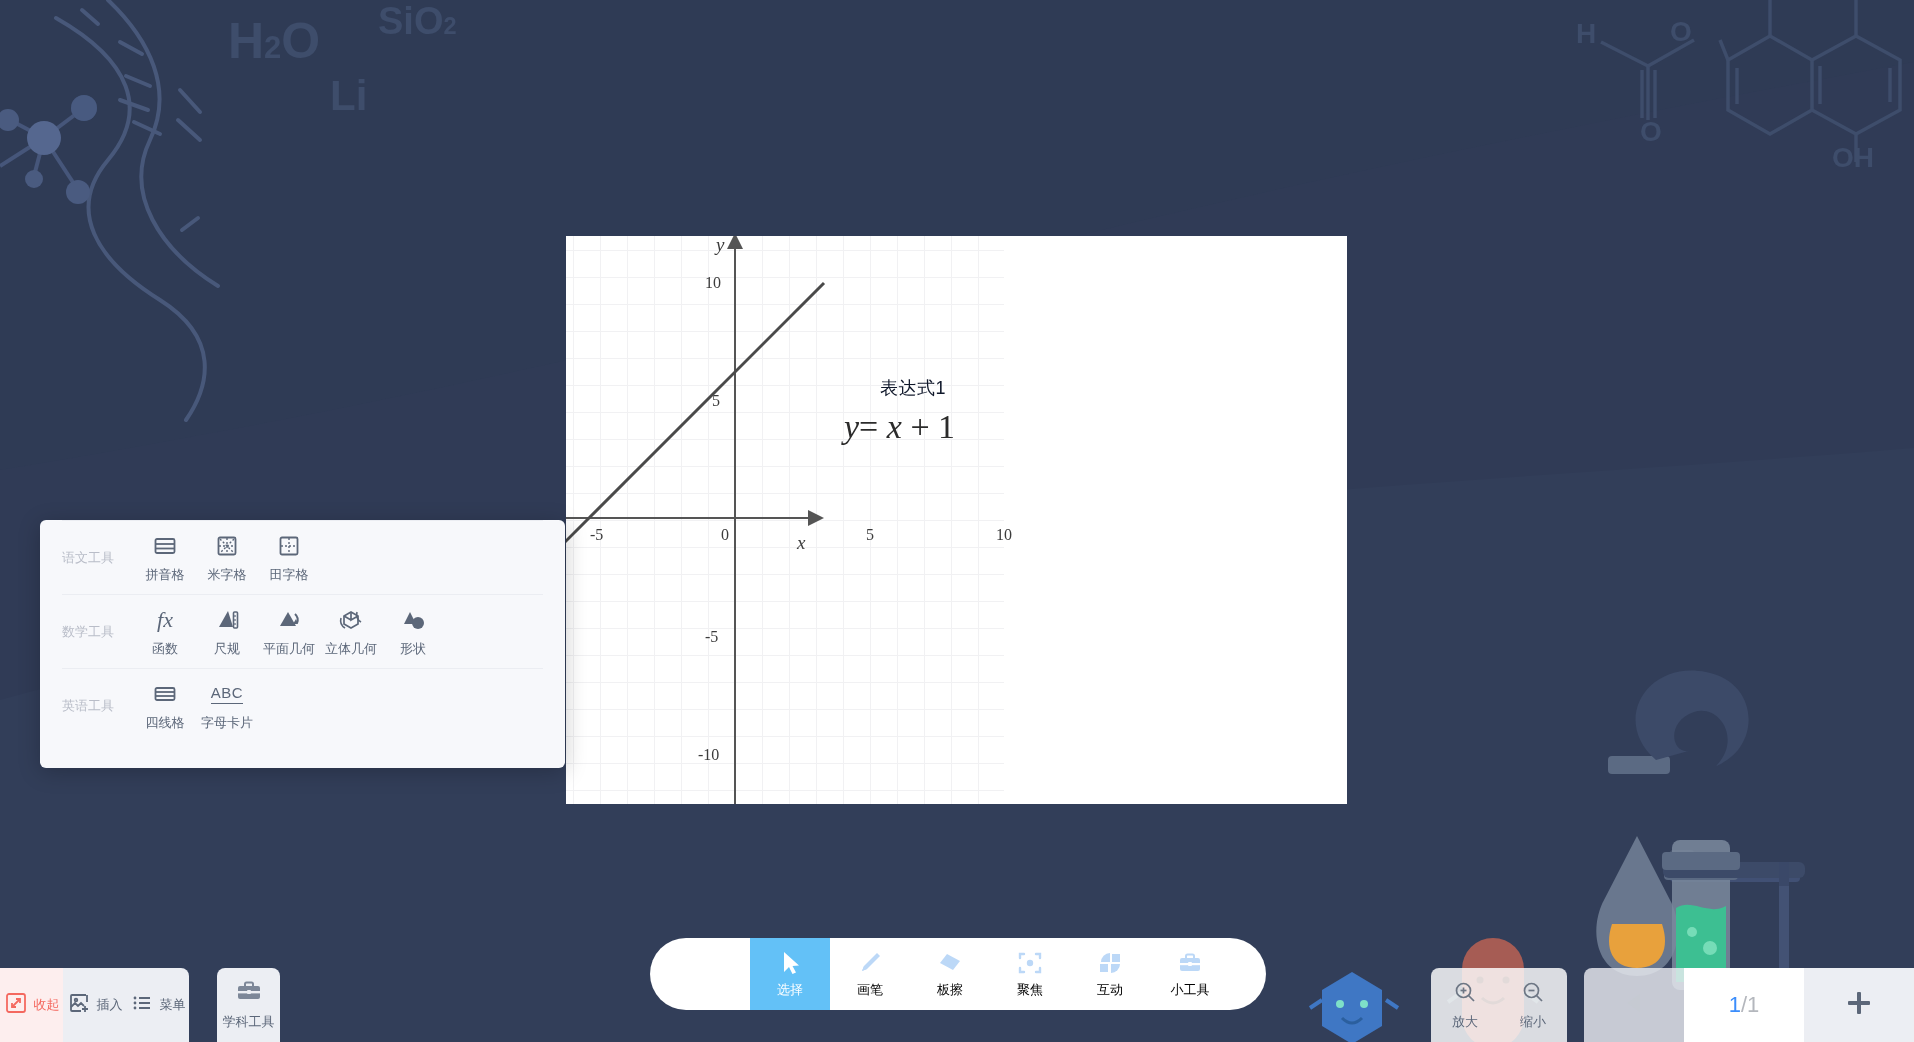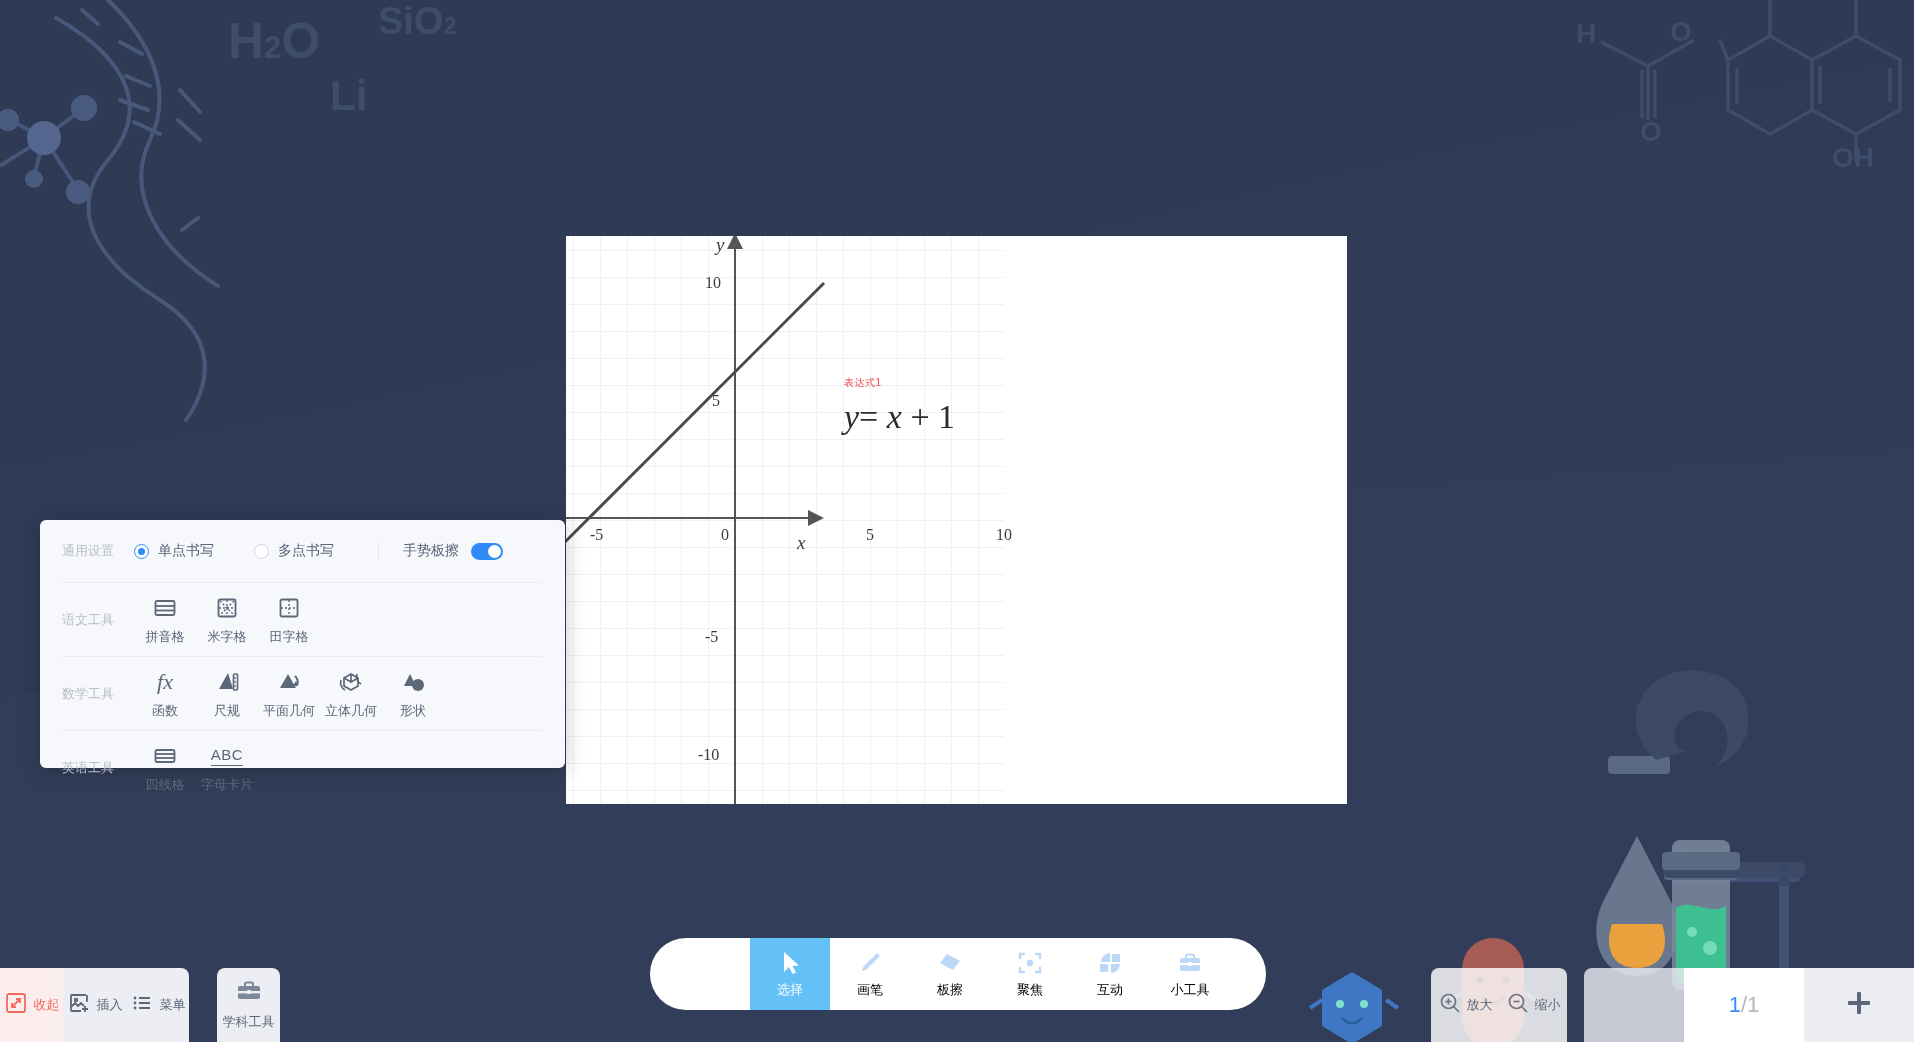--- a/index.html
+++ b/index.html
@@ -68,23 +68,24 @@
     color: #3c3c3c;
   }
   .tick-label {
     position: absolute;
     font-family: "Liberation Serif", "DejaVu Serif", serif;
     font-size: 16px;
     color: #3c3c3c;
   }
   #expr-block { position: absolute; left: 278px; top: 140px; }
   #expr-title {
-    font-size: 10px; color: #ef4444;
+    font-size: 18px; color: #0f172a;
     font-family: "Liberation Sans", sans-serif;
     letter-spacing: .5px;
+    margin-left: 36px;
   }
   #expr-formula {
     margin-top: 8px;
     font-family: Liberation Serif, serif;
     font-size: 34px; color: #2b2b2b;
     white-space: nowrap;
   }
   #expr-formula .var { font-style: italic; }
 
   
@@ -208,21 +209,21 @@
   #zoom-panel {
     position: absolute;
     right: 347px; bottom: 0;
     width: 136px; height: 74px;
     background: rgba(255,255,255,.82);
     border-radius: 8px 8px 0 0;
     display: flex; align-items: center; justify-content: center;
   }
   .zoom-btn {
     width: 68px; height: 100%;
-    display: flex; flex-direction: row;
+    display: flex; flex-direction: column;
     align-items: center; justify-content: center; gap: 5px;
     cursor: pointer;
   }
   .zoom-btn .z-label { font-size: 13px; color: #5c6779; }
 
   #page-nav {
     position: absolute;
     right: 0; bottom: 0;
     width: 330px; height: 74px;
     display: flex; align-items: stretch;
@@ -390,37 +391,20 @@
     <div class="tick-label" style="left:132px; top:510px;">-10</div>
 
     <div id="expr-block">
       <div id="expr-title">表达式1</div>
       <div id="expr-formula"><span class="var">y</span><span>=</span>&nbsp;<span class="var">x</span>&nbsp;<span>+</span>&nbsp;<span>1</span></div>
     </div>
   </div>
 
   <div id="subject-panel">
 
-    <div class="panel-row" id="settings-row">
-      <div class="row-label">通用设置</div>
-
-      <div class="radio-opt">
-        <span class="radio-dot checked"></span>
-        <span class="radio-text">单点书写</span>
-      </div>
-
-      <div class="radio-opt">
-        <span class="radio-dot"></span>
-        <span class="radio-text">多点书写</span>
-      </div>
-
-      <span class="vsep"></span>
-      <span class="toggle-label">手势板擦</span>
-      <span class="toggle"></span>
-    </div>
 
     <div class="tool-group">
       <div class="group-label">语文工具</div>
       <div class="group-items">
         <div class="tool-item">
           <span class="ti-icon">
             <svg width="24" height="24" viewBox="0 0 24 24" fill="none" stroke="#5c6779" stroke-width="1.8">
                 <rect x="2.5" y="5" width="19" height="14" rx="1.5"></rect>
                 <line x1="2.5" y1="10" x2="21.5" y2="10"></line>
                 <line x1="2.5" y1="14.5" x2="21.5" y2="14.5"></line>

